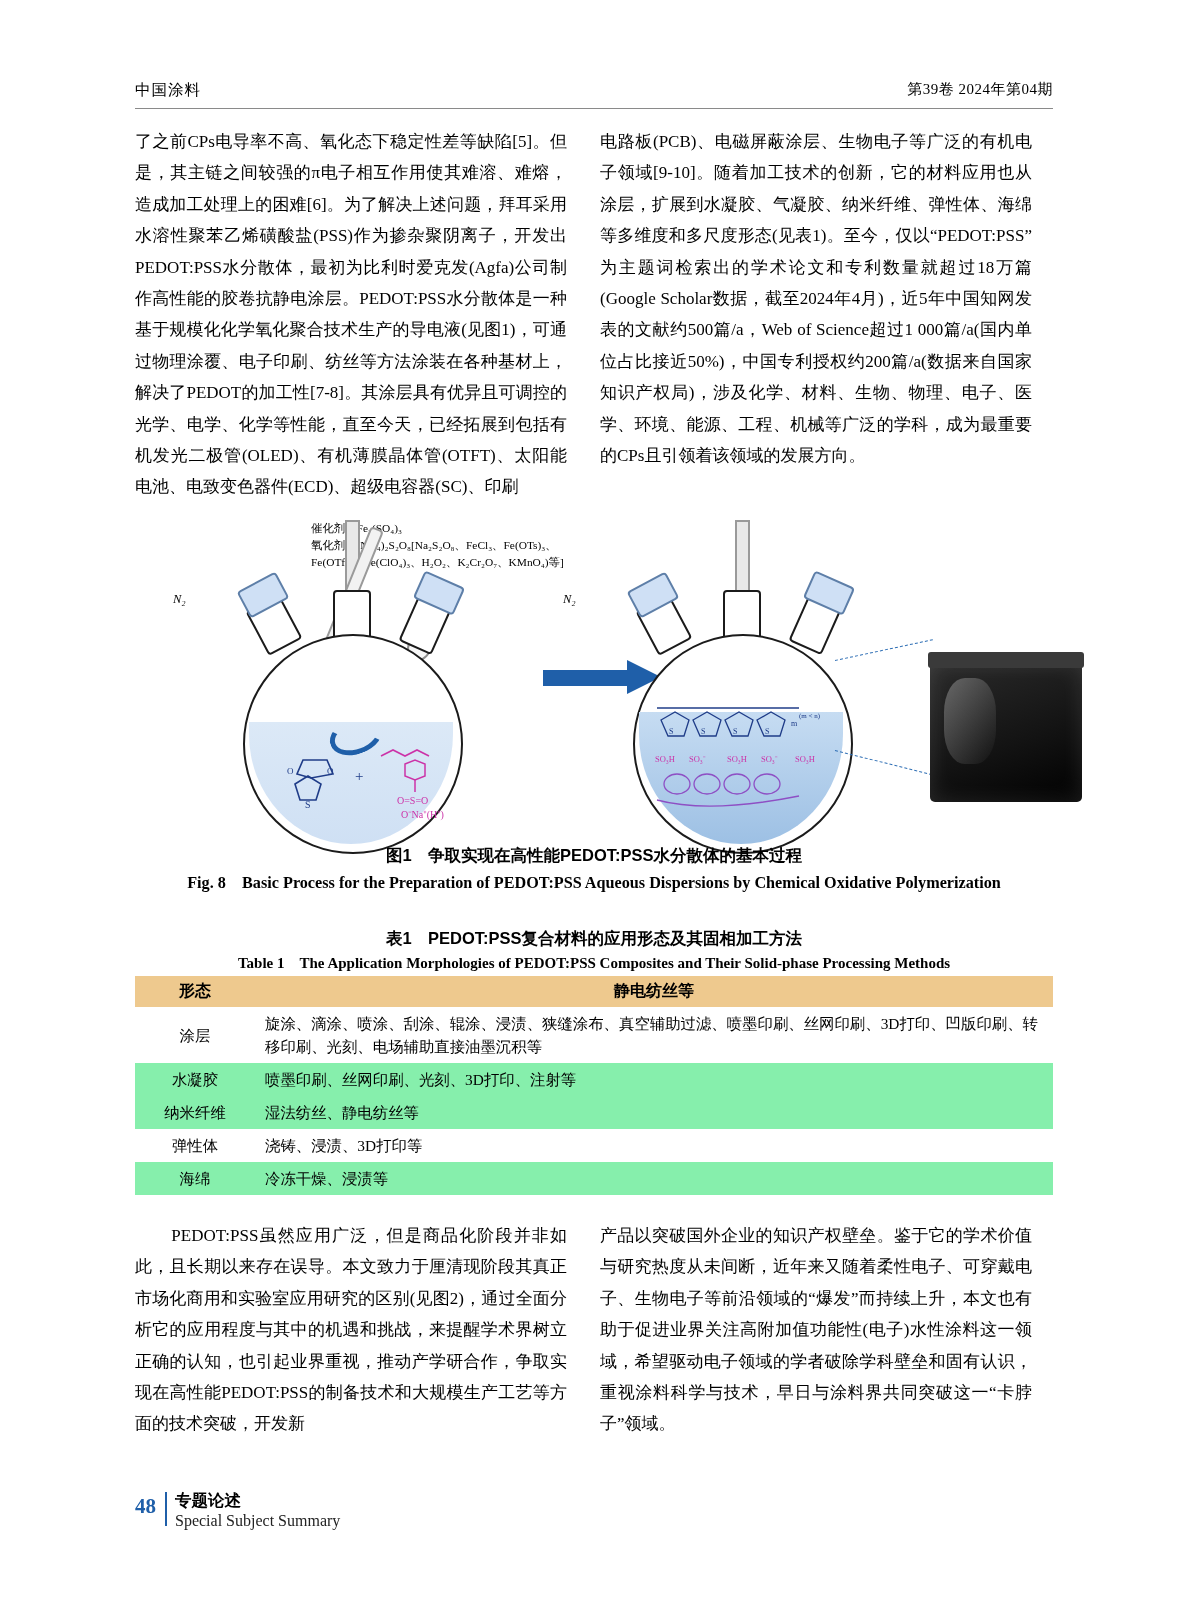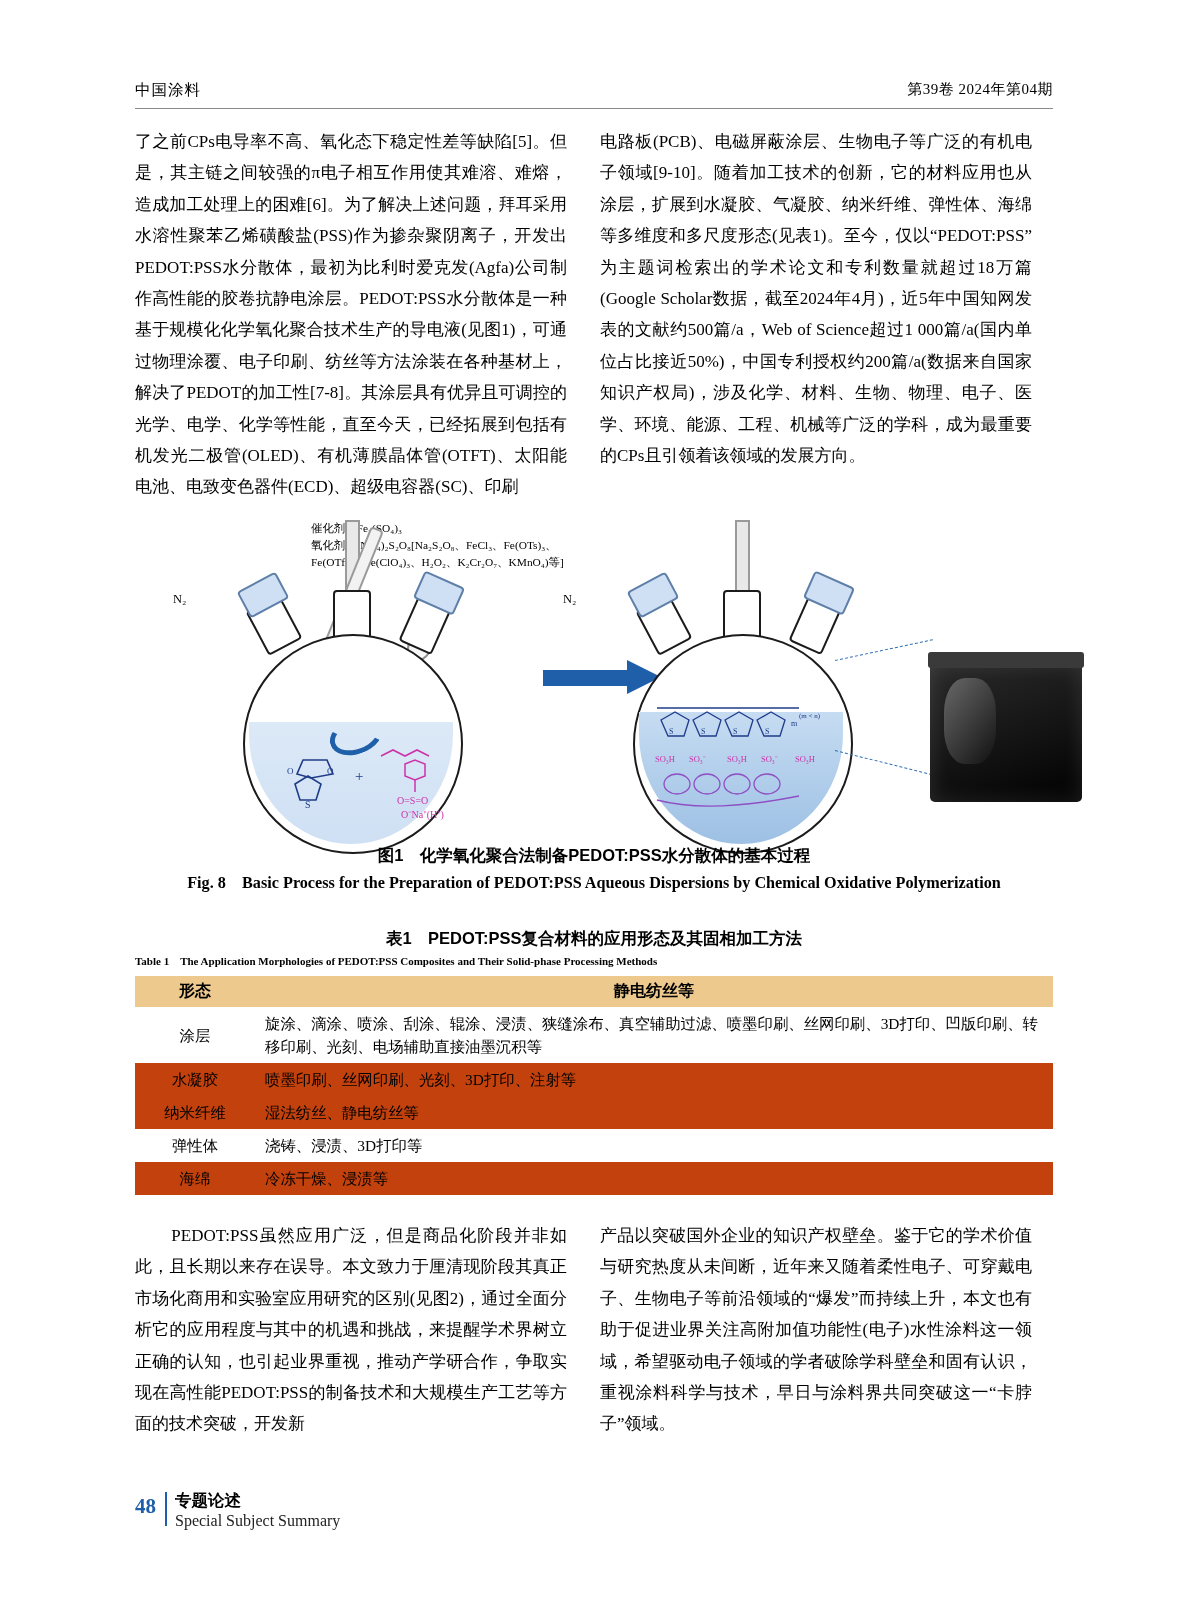--- a/index.html
+++ b/index.html
@@ -27,21 +27,21 @@
   
   .figwrap{position:absolute;left:135px;top:512px;width:918px;height:330px;}
   .fig-reagents{position:absolute;left:176px;top:8px;font-size:11.4px;line-height:17px;font-family:"Liberation Serif",serif;white-space:nowrap;}
 
   .flask{position:absolute;}
   .flask .bulb{position:absolute;border-radius:50%;border:2.5px solid #1b1b1b;background:#fff;}
   .flask .liquid{position:absolute;border-radius:0 0 50% 50%/0 0 56% 56%;background:linear-gradient(#dce9f7,#cfe0f4);}
   .neck{position:absolute;background:#fff;border:2.2px solid #1b1b1b;}
   .cap{position:absolute;background:#cfe0f5;border:2px solid #5e7fa8;border-radius:4px;}
 
-  .n2label{position:absolute;font-size:12.5px;font-family:"Liberation Serif",serif;}
+  .n2label{position:absolute;font-size:12.5px;font-family:"Liberation Serif",serif;font-style:italic;}
 
   .arrow-big{position:absolute;left:408px;top:148px;width:118px;height:34px;}
   .arrow-big .shaft{position:absolute;left:0;top:10px;width:88px;height:16px;background:#1f5fa9;}
   .arrow-big .head{position:absolute;left:84px;top:0;width:0;height:0;border-top:17px solid transparent;border-bottom:17px solid transparent;border-left:34px solid #1f5fa9;}
 
   .vial{position:absolute;left:795px;top:150px;width:152px;height:140px;border-radius:5px;
         background:linear-gradient(160deg,#2b2b2b,#141414 55%,#000 100%);
         box-shadow:inset 0 0 22px rgba(255,255,255,.12);}
   .vial .lid{position:absolute;left:-2px;top:-10px;width:156px;height:16px;border-radius:3px;background:#3a3a3a;}
   .vial .shine{position:absolute;left:14px;top:16px;width:52px;height:86px;border-radius:40%;
@@ -51,30 +51,30 @@
   .mol{position:absolute;font-family:"Liberation Serif",serif;}
 
   
   .cap-cn{position:absolute;left:135px;top:845px;width:918px;text-align:center;font-size:16.5px;font-weight:bold;
           font-family:"Liberation Sans",sans-serif;}
   .cap-en{position:absolute;left:135px;top:872px;width:918px;text-align:center;font-size:16.2px;font-weight:bold;
           font-family:"Liberation Serif",serif;}
 
   .tab-cn{position:absolute;left:135px;top:928px;width:918px;text-align:center;font-size:16.5px;font-weight:bold;
           font-family:"Liberation Sans",sans-serif;}
-  .tab-en{position:absolute;left:135px;top:954px;width:918px;font-size:11px;font-weight:bold;
+  .tab-en{position:absolute;left:135px;top:954px;width:918px;text-align:center;font-size:15px;font-weight:bold;
           font-family:"Liberation Serif",serif;}
 
   
   table.t1{position:absolute;left:135px;top:976px;width:918px;border-collapse:collapse;
            font-size:15.4px;font-family:"Liberation Serif",serif;}
   table.t1 th{background:#eec98e;font-weight:bold;text-align:center;padding:5px 4px;font-size:16px;}
   table.t1 td{padding:5px 10px;vertical-align:middle;line-height:23px;}
   table.t1 td.c1{width:112px;text-align:center;padding-left:0;padding-right:0;}
-  table.t1 tr.alt td{background:#c2410c;}
+  table.t1 tr.alt td{background:#86efac;}
   table.t1 tr.hdr th:first-child{width:112px;}
 
   
   .col-left2{left:135px;top:1220px;}
   .col-right2{left:600px;top:1220px;}
 
   
   .foot{position:absolute;left:135px;top:1490px;width:400px;height:40px;}
   .foot .pg{position:absolute;left:0;top:4px;font-size:21px;font-weight:bold;color:#1f5fa9;font-family:"Liberation Serif",serif;}
   .foot .bar{position:absolute;left:30px;top:2px;width:2px;height:34px;background:#1f5fa9;}
@@ -203,21 +203,21 @@
 
     <div class="dash" style="left:700px;top:148px;width:100px;transform:rotate(-12deg);transform-origin:left center;"></div>
     <div class="dash" style="left:700px;top:238px;width:100px;transform:rotate(14deg);transform-origin:left center;"></div>
 
     <div class="vial">
       <div class="lid"></div>
       <div class="shine"></div>
     </div>
   </div>
 
-  <div class="cap-cn">图1　化学氧化聚合法制备PEDOT:PSS水分散体的基本过程</div>
+  <div class="cap-cn">图1　争取实现在高性能PEDOT:PSS水分散体的基本过程</div>
   <div class="cap-en">Fig. 8　Basic Process for the Preparation of PEDOT:PSS Aqueous Dispersions by Chemical Oxidative Polymerization</div>
 
   <div class="tab-cn">表1　PEDOT:PSS复合材料的应用形态及其固相加工方法</div>
   <div class="tab-en">Table 1　The Application Morphologies of PEDOT:PSS Composites and Their Solid-phase Processing Methods</div>
 
   <table class="t1">
     <tbody>
       <tr class="hdr">
         <th>形态</th>
         <th>静电纺丝等</th>

